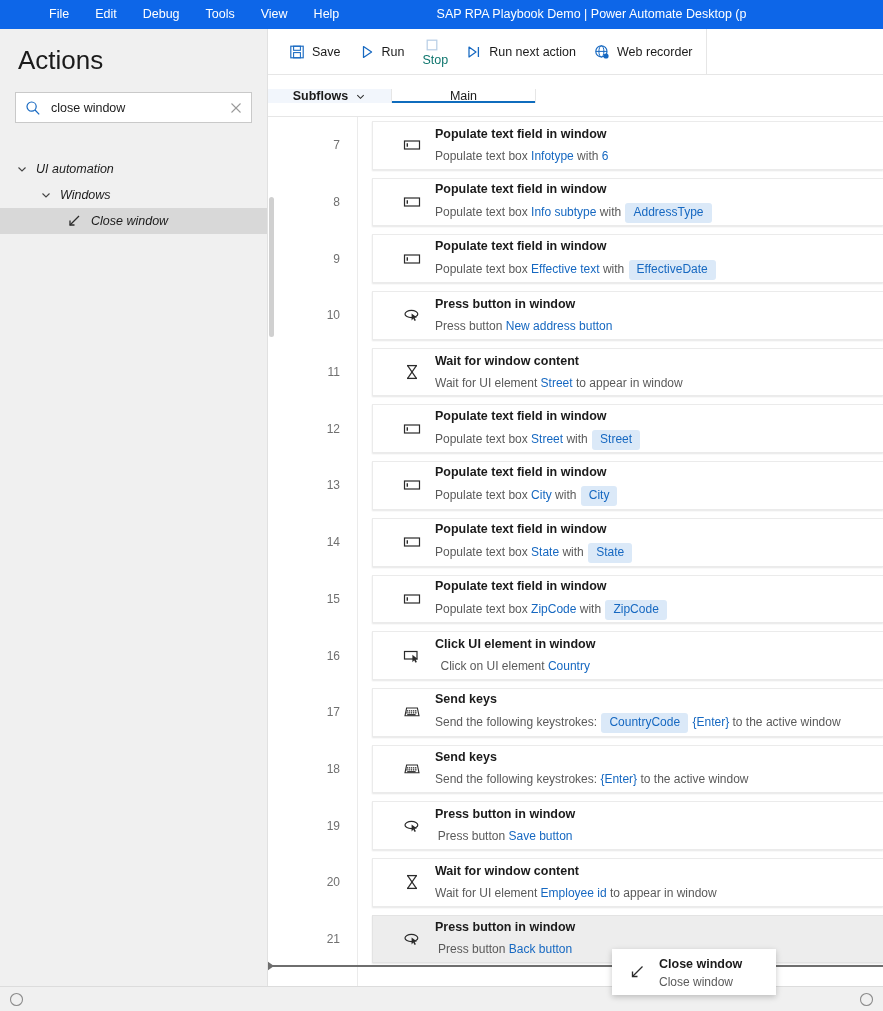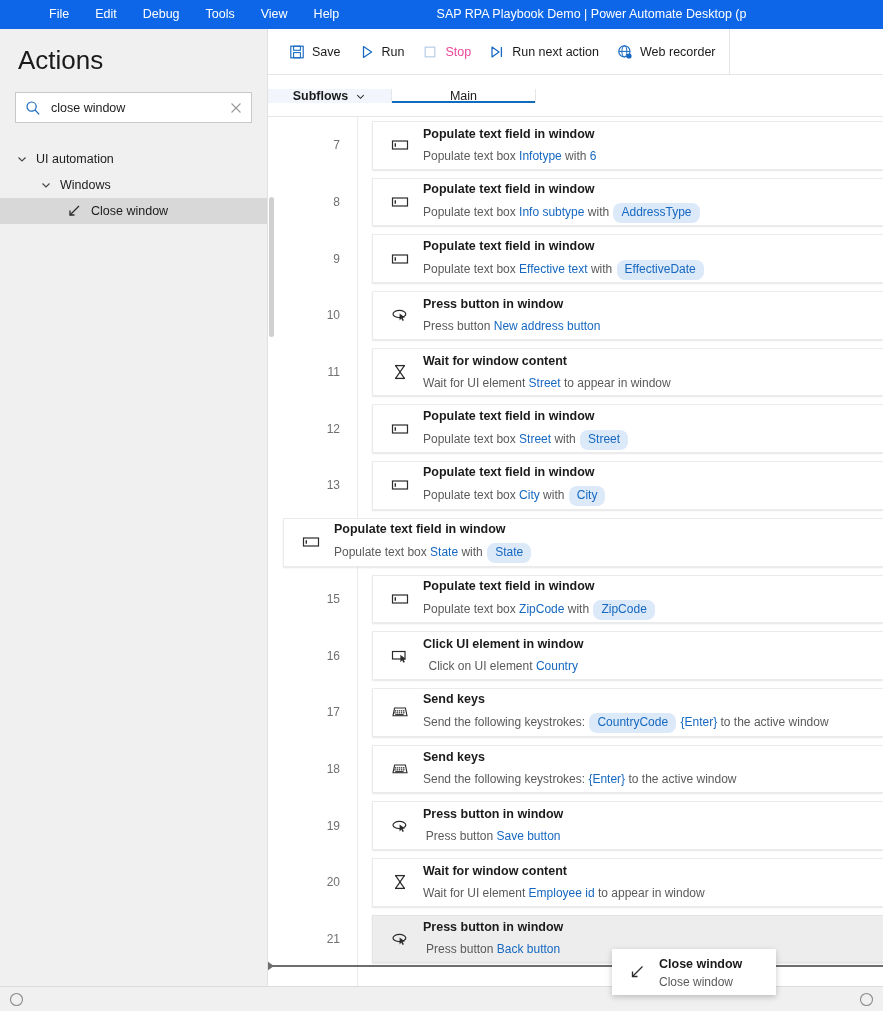--- a/index.html
+++ b/index.html
@@ -47,21 +47,21 @@
     padding: 0 8px 0 9px;
   }
   .search-icon { width: 16px; height: 16px; flex: 0 0 16px; }
   .search-input {
     border: 0; outline: 0; flex: 1 1 auto; font-size: 12.5px;
     font-family: "Liberation Sans", sans-serif; color: #1b1b1b;
     padding-left: 10px; background: transparent;
   }
   .clear-icon { width: 14px; height: 14px; flex: 0 0 14px; cursor: pointer; }
 
-  .tree { margin-top: 23px; font-size: 12.5px; color: #1b1b1b; }
+  .tree { margin-top: 33px; font-size: 12.5px; color: #1b1b1b; font-style: italic; }
   .tree-row {
     height: 26px; display: flex; align-items: center; cursor: default;
     position: relative;
   }
   .tree-row.lvl0 { padding-left: 16px; }
   .tree-row.lvl1 { padding-left: 40px; }
   .tree-row.lvl2 { padding-left: 66px; }
   .tree-row.selected { background: #d8d8d8; }
   .chev { width: 12px; height: 12px; margin-right: 8px; flex: 0 0 12px; }
   .tree-icon { width: 16px; height: 16px; margin-right: 9px; flex: 0 0 16px; }
@@ -69,21 +69,21 @@
   
   .toolbar {
     position: absolute; left: 268px; top: 29px; width: 615px; height: 46px;
     background: #ffffff; border-bottom: 1px solid #e6e6e6;
     display: flex; align-items: center; padding-left: 12px;
   }
   .tb-btn {
     display: flex; align-items: center; height: 30px; padding: 0 9px;
     font-size: 12.5px; color: #1b1b1b; cursor: default; white-space: nowrap;
   }
-  .tb-btn.disabled { color: #ec4899; }
+  .tb-btn.disabled { color: #0f766e; flex-direction: column; }
   .tb-btn .ic { width: 16px; height: 16px; margin-right: 7px; flex: 0 0 16px; }
   .tb-sep {
     width: 1px; height: 46px; background: #e6e6e6; margin-left: 4px;
   }
 
   
   .tabstrip {
     position: absolute; left: 268px; top: 75px; width: 615px; height: 42px;
     background: #ffffff; display: flex; align-items: center;
   }
@@ -128,38 +128,38 @@
   }
   .rownum {
     width: 89px; flex: 0 0 89px; display: flex; align-items: center;
     justify-content: flex-end; padding-right: 17px;
     font-size: 12px; color: #707070;
   }
   .card {
     flex: 1 1 auto; margin: 4px 0 4px 15px; background: #ffffff;
     border: 1px solid #ebebeb; border-right: 0;
     box-shadow: 0 1px 1.5px rgba(0,0,0,.10);
-    display: flex; align-items: center; padding-left: 18px;
+    display: flex; align-items: center; padding-left: 30px;
     cursor: default;
   }
   .row.highlight .card { background: #ededed; border-color: #e3e3e3; }
   .card-icon { width: 18px; height: 18px; flex: 0 0 18px; margin-right: 14px; }
   .card-text { display: flex; flex-direction: column; justify-content: center; }
   .card-title {
     font-size: 12.5px; font-weight: bold; color: #1b1b1b; line-height: 16px;
   }
   .card-desc {
     font-size: 12px; color: #5a5a5a; line-height: 17px; margin-top: 6px;
     white-space: nowrap;
     text-align: center;
   }
   .lnk { color: #1668c1; }
   .chip {
     display: inline-block; background: #dbe9f8; color: #1668c1;
-    border-radius: 8px; padding: 1px 8px 2px 8px; margin: 0 1px;
+    border-radius: 3px; padding: 1px 8px 2px 8px; margin: 0 1px;
     font-size: 12px;
   }
 
   
   .dropline {
     position: absolute; left: 0px; top: 848px; width: 615px; height: 2px;
     background: #6e6e6e;
   }
   .dropline::before {
     content: ""; position: absolute; left: -1px; top: -4px;
@@ -418,20 +418,21 @@
               <rect x="1.5" y="5" width="15" height="8" stroke="#2b2b2b" fill="none" stroke-width="1.2"></rect>
               <line x1="4.3" y1="7.2" x2="4.3" y2="10.8" stroke="#2b2b2b" fill="none" stroke-width="1.4"></line>
             </svg></span>
           <div class="card-text">
             <div class="card-title">Populate text field in window</div>
             <div class="card-desc"><span>Populate text box </span><span class="lnk">City</span><span> with </span><span class="chip">City</span></div>
           </div>
         </div>
       </div>
       <div class="row">
+        <div class="rownum">14</div>
         <div class="card">
           <span class="card-icon"><svg viewBox="0 0 18 18" width="18" height="18">
               <rect x="1.5" y="5" width="15" height="8" stroke="#2b2b2b" fill="none" stroke-width="1.2"></rect>
               <line x1="4.3" y1="7.2" x2="4.3" y2="10.8" stroke="#2b2b2b" fill="none" stroke-width="1.4"></line>
             </svg></span>
           <div class="card-text">
             <div class="card-title">Populate text field in window</div>
             <div class="card-desc"><span>Populate text box </span><span class="lnk">State</span><span> with </span><span class="chip">State</span></div>
           </div>
         </div>

